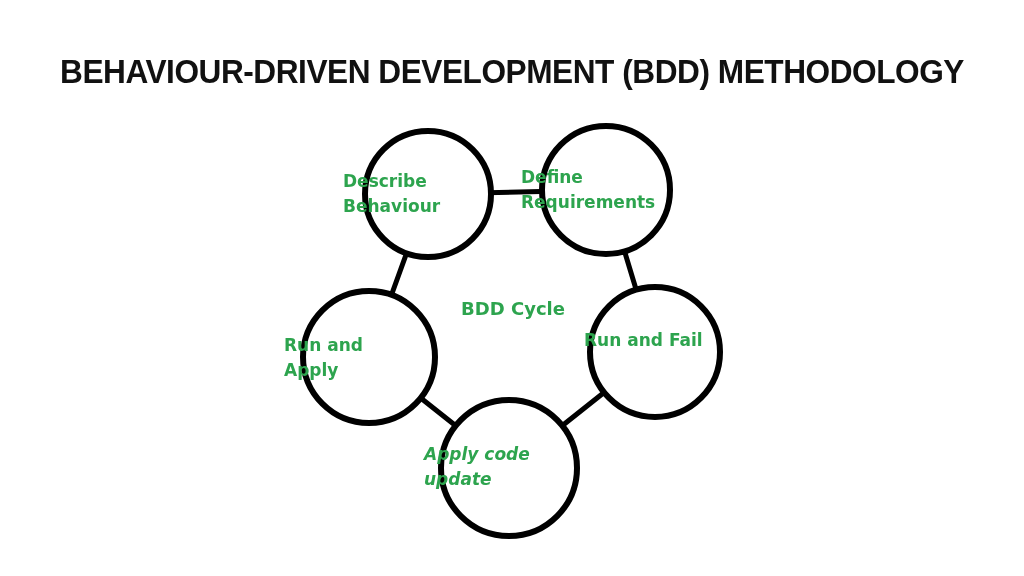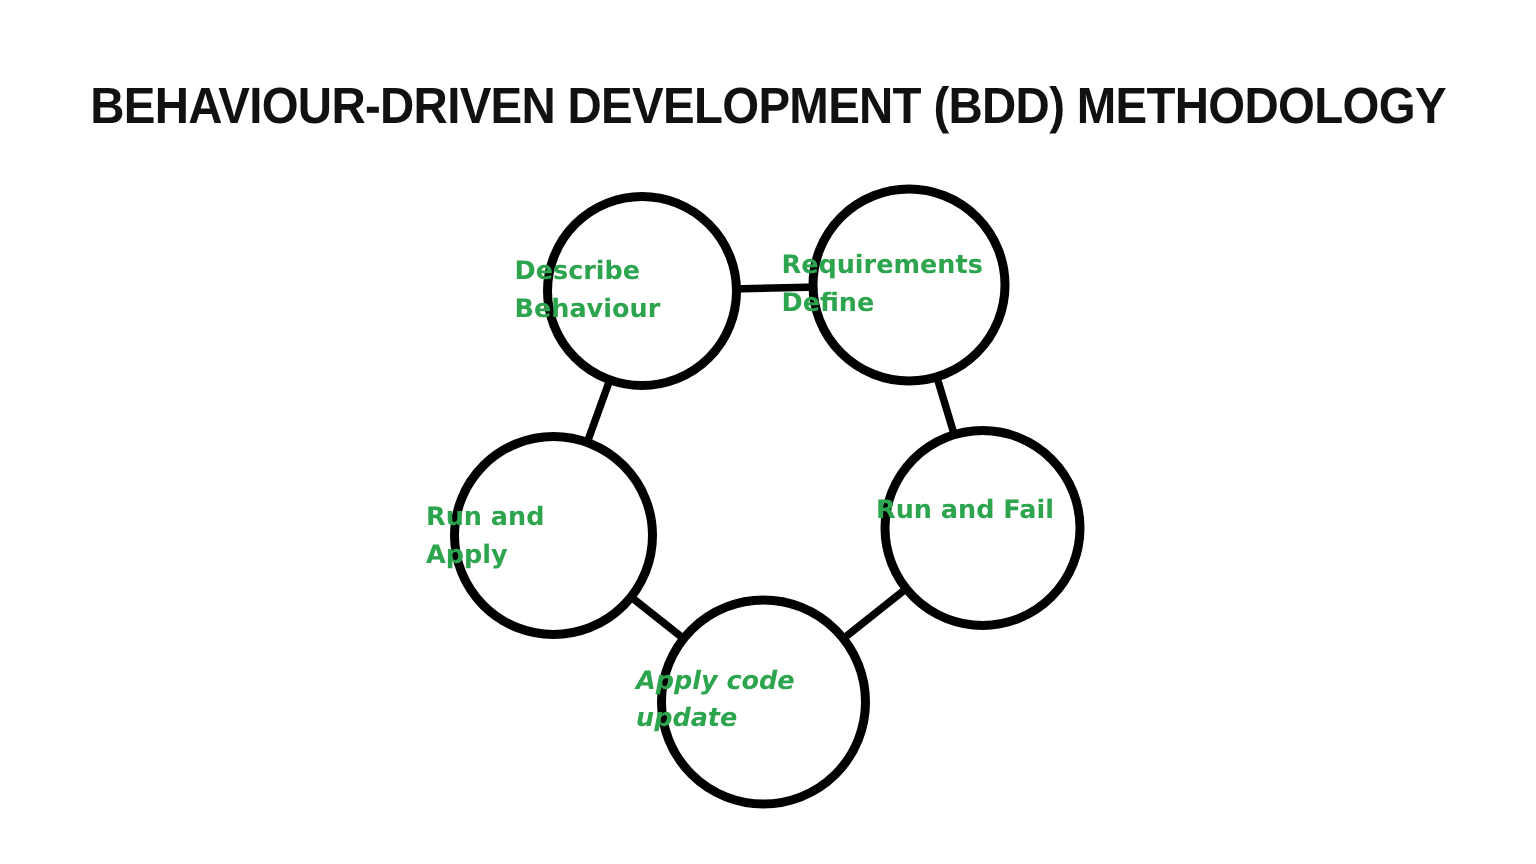--- a/index.html
+++ b/index.html
@@ -102,32 +102,33 @@
     <circle cx="369" cy="357" r="66"></circle>
     <circle cx="509" cy="468" r="68"></circle>
   </svg>
 
   <div class="node-label" id="label-describe">
     <span>Describe</span>
     <span>Behaviour</span>
   </div>
 
   <div class="node-label" id="label-define">
+    <span>Define</span>
     <span>Requirements</span>
-    <span>Define</span>
   </div>
 
   <div class="node-label" id="label-runfail">
     <span>Run and Fail</span>
   </div>
 
   <div class="node-label" id="label-runpass">
     <span>Run and</span>
     <span>Apply</span>
   </div>
 
   <div class="node-label" id="label-apply">
     <span>Apply code</span>
     <span>update</span>
   </div>
 
+  <div class="center-label" id="label-center">BDD Cycle</div>
 
 </div>
 
 </body></html>

